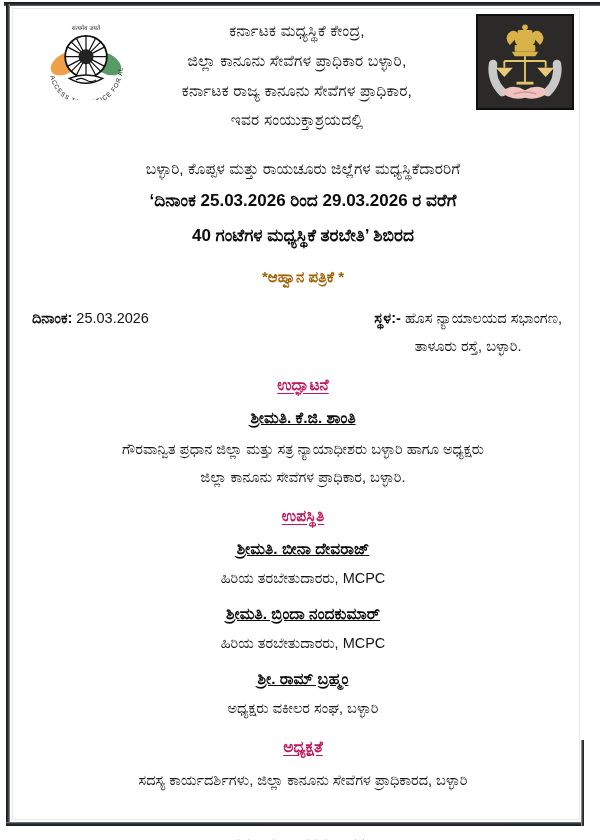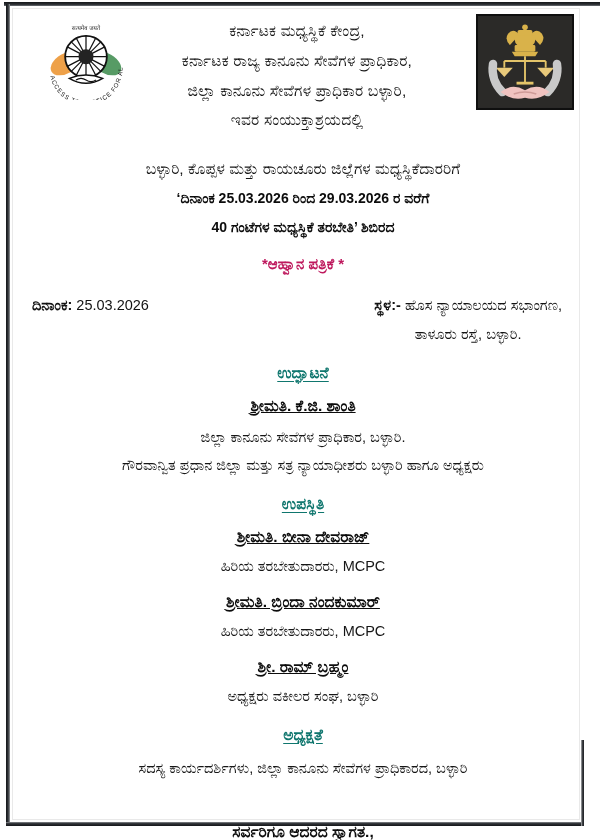--- a/index.html
+++ b/index.html
@@ -106,32 +106,32 @@
   
   .audience-line {
     text-align: center;
     font-size: 15.5px;
     line-height: 2.0;
     color: #131313;
     margin-top: 18px;
   }
   .title-bold {
     text-align: center;
-    font-size: 14px;
+    font-size: 17px;
     font-weight: bold;
     line-height: 2.05;
     color: #0c0c0c;
   }
   .invite-mark {
     text-align: center;
     font-size: 15px;
     font-weight: bold;
     margin-top: 14px;
     margin-bottom: 2px;
-    color: #be185d;
+    color: #a16207;
   }
 
   
   .meta-row {
     display: flex;
     justify-content: space-between;
     align-items: flex-start;
     margin-top: 18px;
     padding: 0 4px 0 6px;
   }
@@ -147,21 +147,21 @@
 
   
   .section-heading {
     text-align: center;
     font-size: 15.5px;
     font-weight: bold;
     text-decoration: underline;
     text-underline-offset: 3px;
     margin-top: 16px;
     margin-bottom: 10px;
-    color: #0f766e;
+    color: #be185d;
   }
   .person-name {
     text-align: center;
     font-size: 15.5px;
     font-weight: bold;
     line-height: 1.85;
     color: #0c0c0c;
     margin-top: 8px;
     text-decoration: underline;
   }
@@ -253,22 +253,22 @@
           <path d="M16 50 a34 34 0 0 0 10 30" stroke="#c9c9c9" stroke-width="9" fill="none" stroke-linecap="round"></path>
           <path d="M84 50 a34 34 0 0 1 -10 30" stroke="#c9c9c9" stroke-width="9" fill="none" stroke-linecap="round"></path>
 
           <path d="M24 80 q12 -10 26 -2 q14 -8 26 2 q-13 10 -26 6 q-13 4 -26 -6 z" fill="#f0c3c0"></path>
           <path d="M38 82 q12 -4 24 0" stroke="#cf9b98" stroke-width="1.6" fill="none"></path>
         </svg>
       </div>
 
       <div class="header-lines">
         <div class="hline">ಕರ್ನಾಟಕ ಮಧ್ಯಸ್ಥಿಕೆ ಕೇಂದ್ರ,</div>
+        <div class="hline">ಜಿಲ್ಲಾ ಕಾನೂನು ಸೇವೆಗಳ ಪ್ರಾಧಿಕಾರ ಬಳ್ಳಾರಿ,</div>
         <div class="hline">ಕರ್ನಾಟಕ ರಾಜ್ಯ  ಕಾನೂನು ಸೇವೆಗಳ ಪ್ರಾಧಿಕಾರ,</div>
-        <div class="hline">ಜಿಲ್ಲಾ ಕಾನೂನು ಸೇವೆಗಳ ಪ್ರಾಧಿಕಾರ ಬಳ್ಳಾರಿ,</div>
         <div class="hline">ಇವರ ಸಂಯುಕ್ತಾಶ್ರಯದಲ್ಲಿ</div>
       </div>
     </div>
 
     <div class="audience-line">ಬಳ್ಳಾರಿ, ಕೊಪ್ಪಳ ಮತ್ತು ರಾಯಚೂರು ಜಿಲ್ಲೆಗಳ ಮಧ್ಯಸ್ಥಿಕೆದಾರರಿಗೆ</div>
     <div class="title-bold">‘ದಿನಾಂಕ 25.03.2026 ರಿಂದ 29.03.2026 ರ ವರೆಗೆ</div>
     <div class="title-bold">40 ಗಂಟೆಗಳ ಮಧ್ಯಸ್ಥಿಕೆ  ತರಬೇತಿ’ ಶಿಬಿರದ</div>
     <div class="invite-mark">*ಆಹ್ವಾನ ಪತ್ರಿಕೆ *</div>
 
     <div class="meta-row">
@@ -283,22 +283,22 @@
           <span class="meta-key">ಸ್ಥಳ:-</span>
           <span>ಹೊಸ ನ್ಯಾಯಾಲಯದ ಸಭಾಂಗಣ,</span>
         </div>
         <div class="meta-line">ತಾಳೂರು ರಸ್ತೆ, ಬಳ್ಳಾರಿ.</div>
       </div>
     </div>
 
     <div class="section-heading">ಉದ್ಘಾಟನೆ</div>
     <div class="person-name">ಶ್ರೀಮತಿ. ಕೆ.ಜಿ. ಶಾಂತಿ</div>
     <div class="desig-block">
+      <div class="person-desig">ಗೌರವಾನ್ವಿತ ಪ್ರಧಾನ ಜಿಲ್ಲಾ ಮತ್ತು ಸತ್ರ ನ್ಯಾಯಾಧೀಶರು ಬಳ್ಳಾರಿ ಹಾಗೂ ಅಧ್ಯಕ್ಷರು</div>
       <div class="person-desig">ಜಿಲ್ಲಾ ಕಾನೂನು ಸೇವೆಗಳ ಪ್ರಾಧಿಕಾರ, ಬಳ್ಳಾರಿ.</div>
-      <div class="person-desig">ಗೌರವಾನ್ವಿತ ಪ್ರಧಾನ ಜಿಲ್ಲಾ ಮತ್ತು ಸತ್ರ ನ್ಯಾಯಾಧೀಶರು ಬಳ್ಳಾರಿ ಹಾಗೂ ಅಧ್ಯಕ್ಷರು</div>
     </div>
 
     <div class="section-heading">ಉಪಸ್ಥಿತಿ</div>
 
     <div>
       <div class="person-name">ಶ್ರೀಮತಿ. ಬೀನಾ ದೇವರಾಜ್</div>
       <div class="person-desig">ಹಿರಿಯ ತರಬೇತುದಾರರು, MCPC</div>
     </div>
 
     <div>

